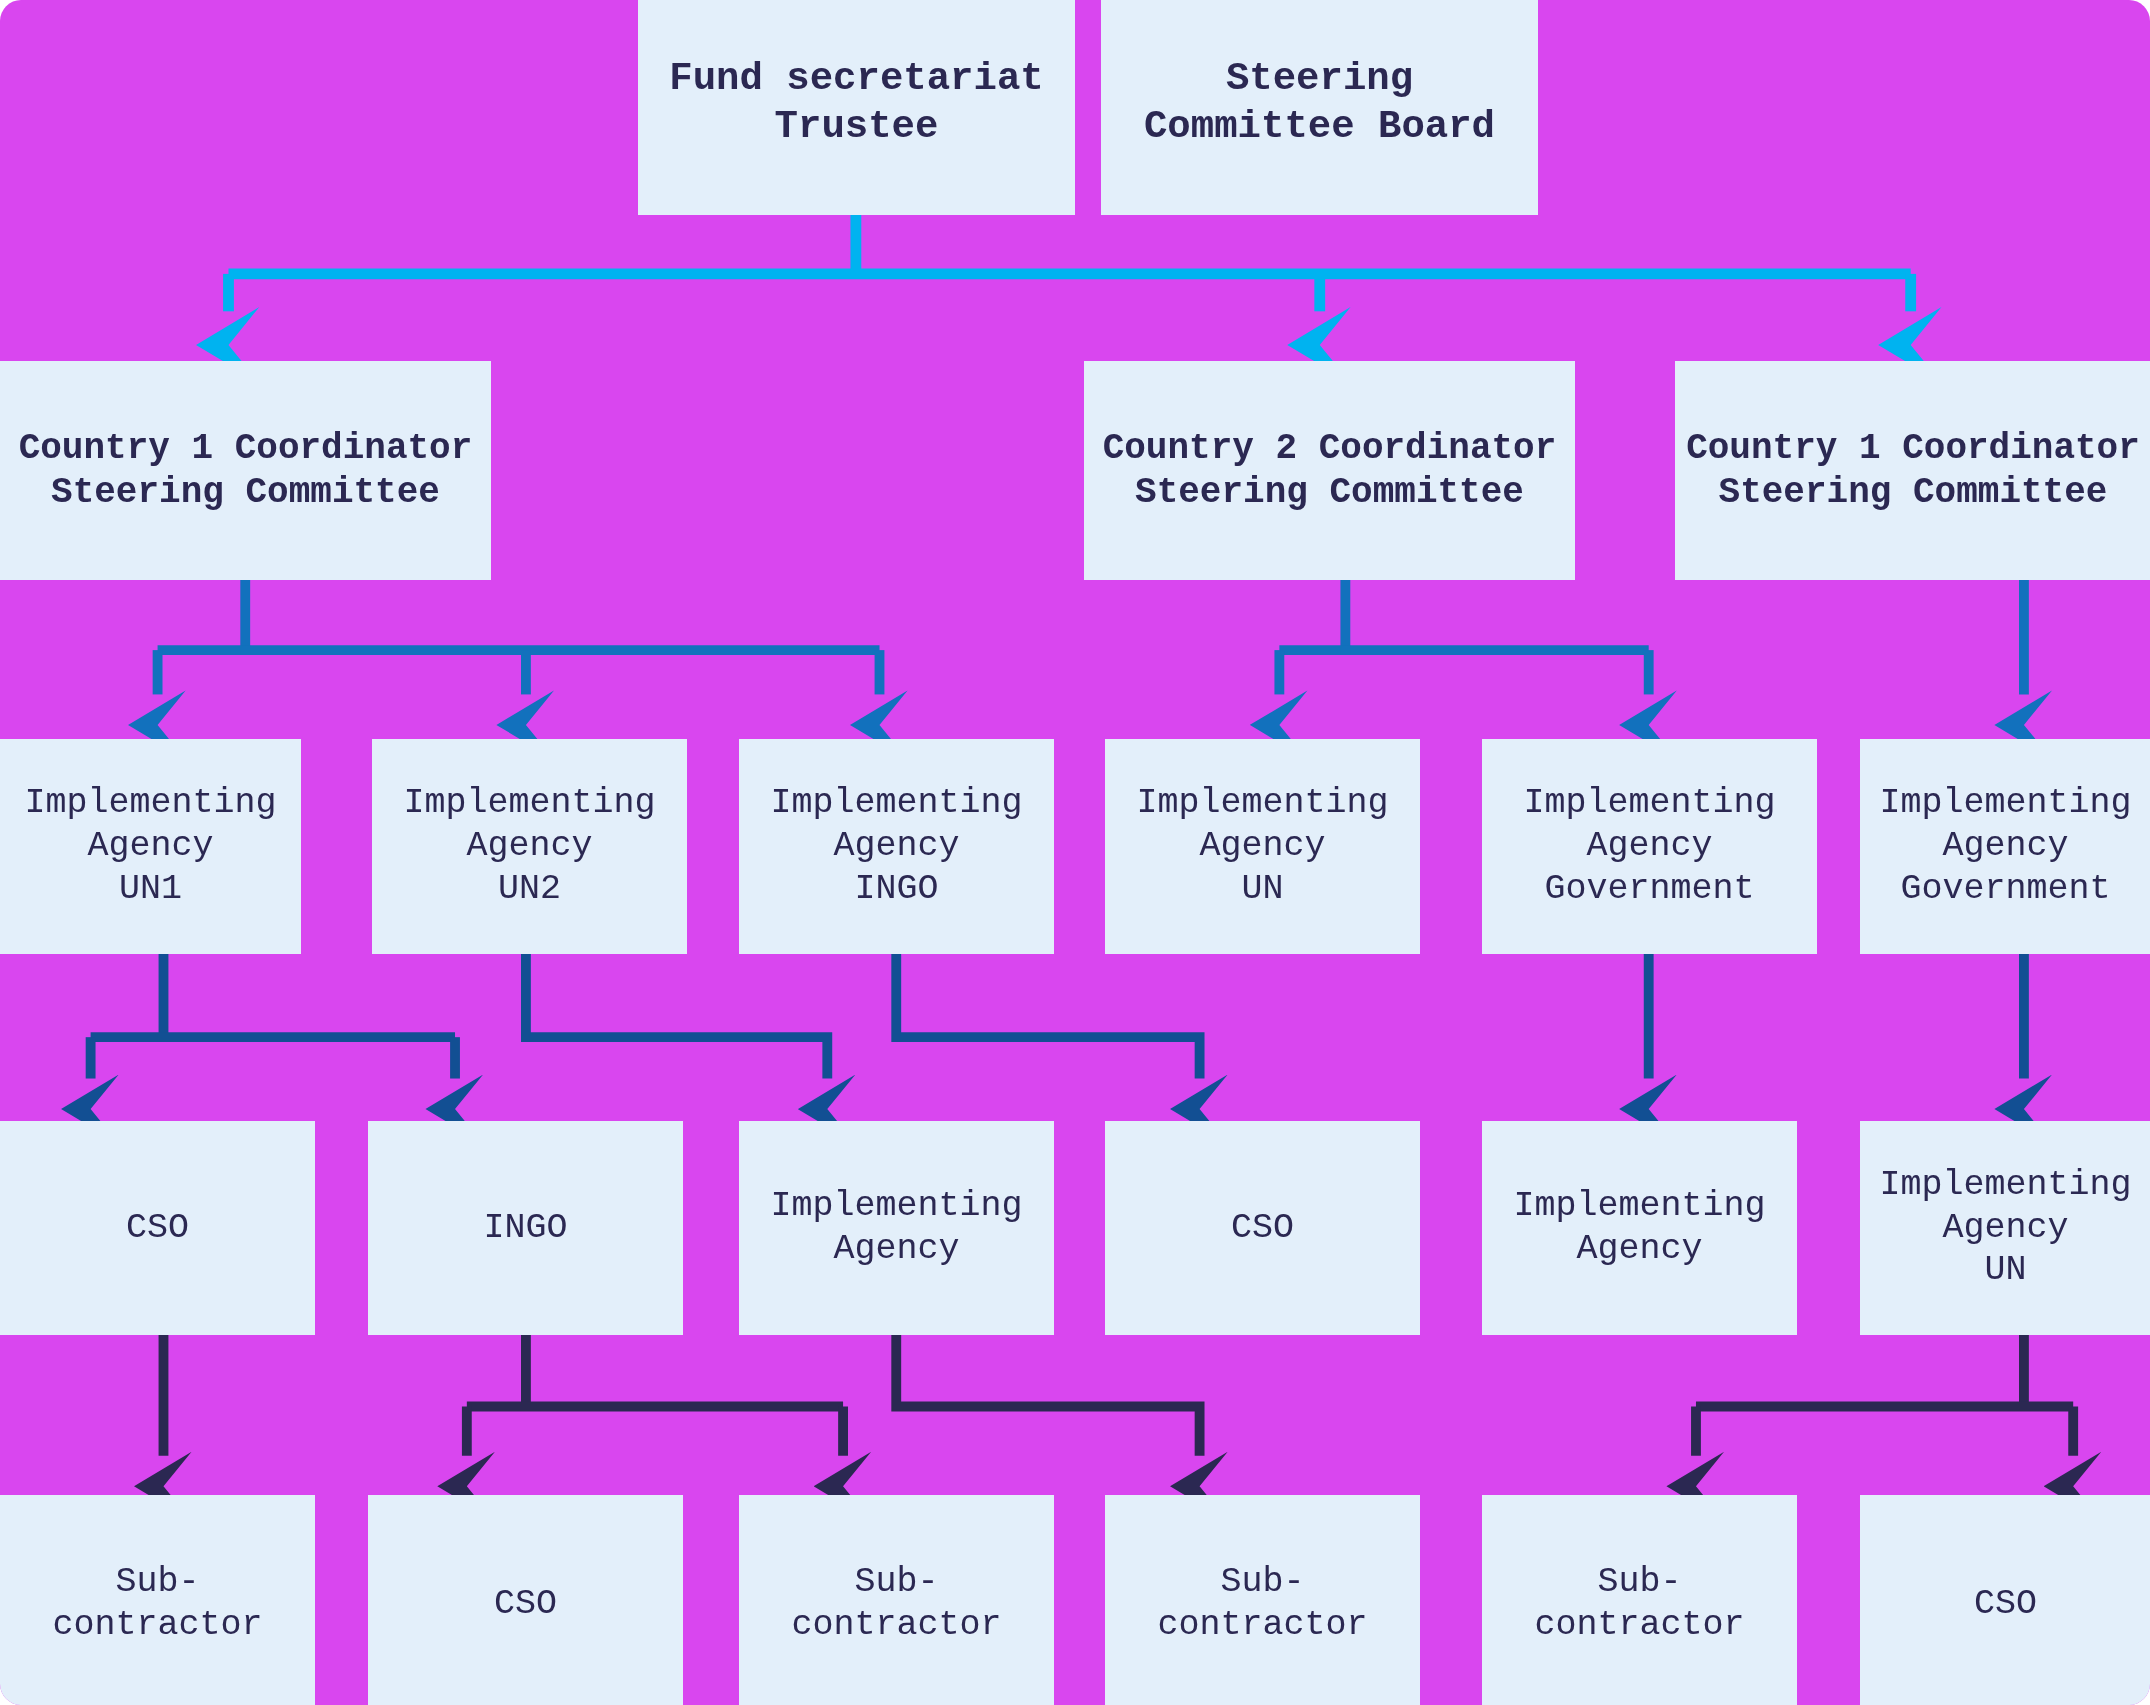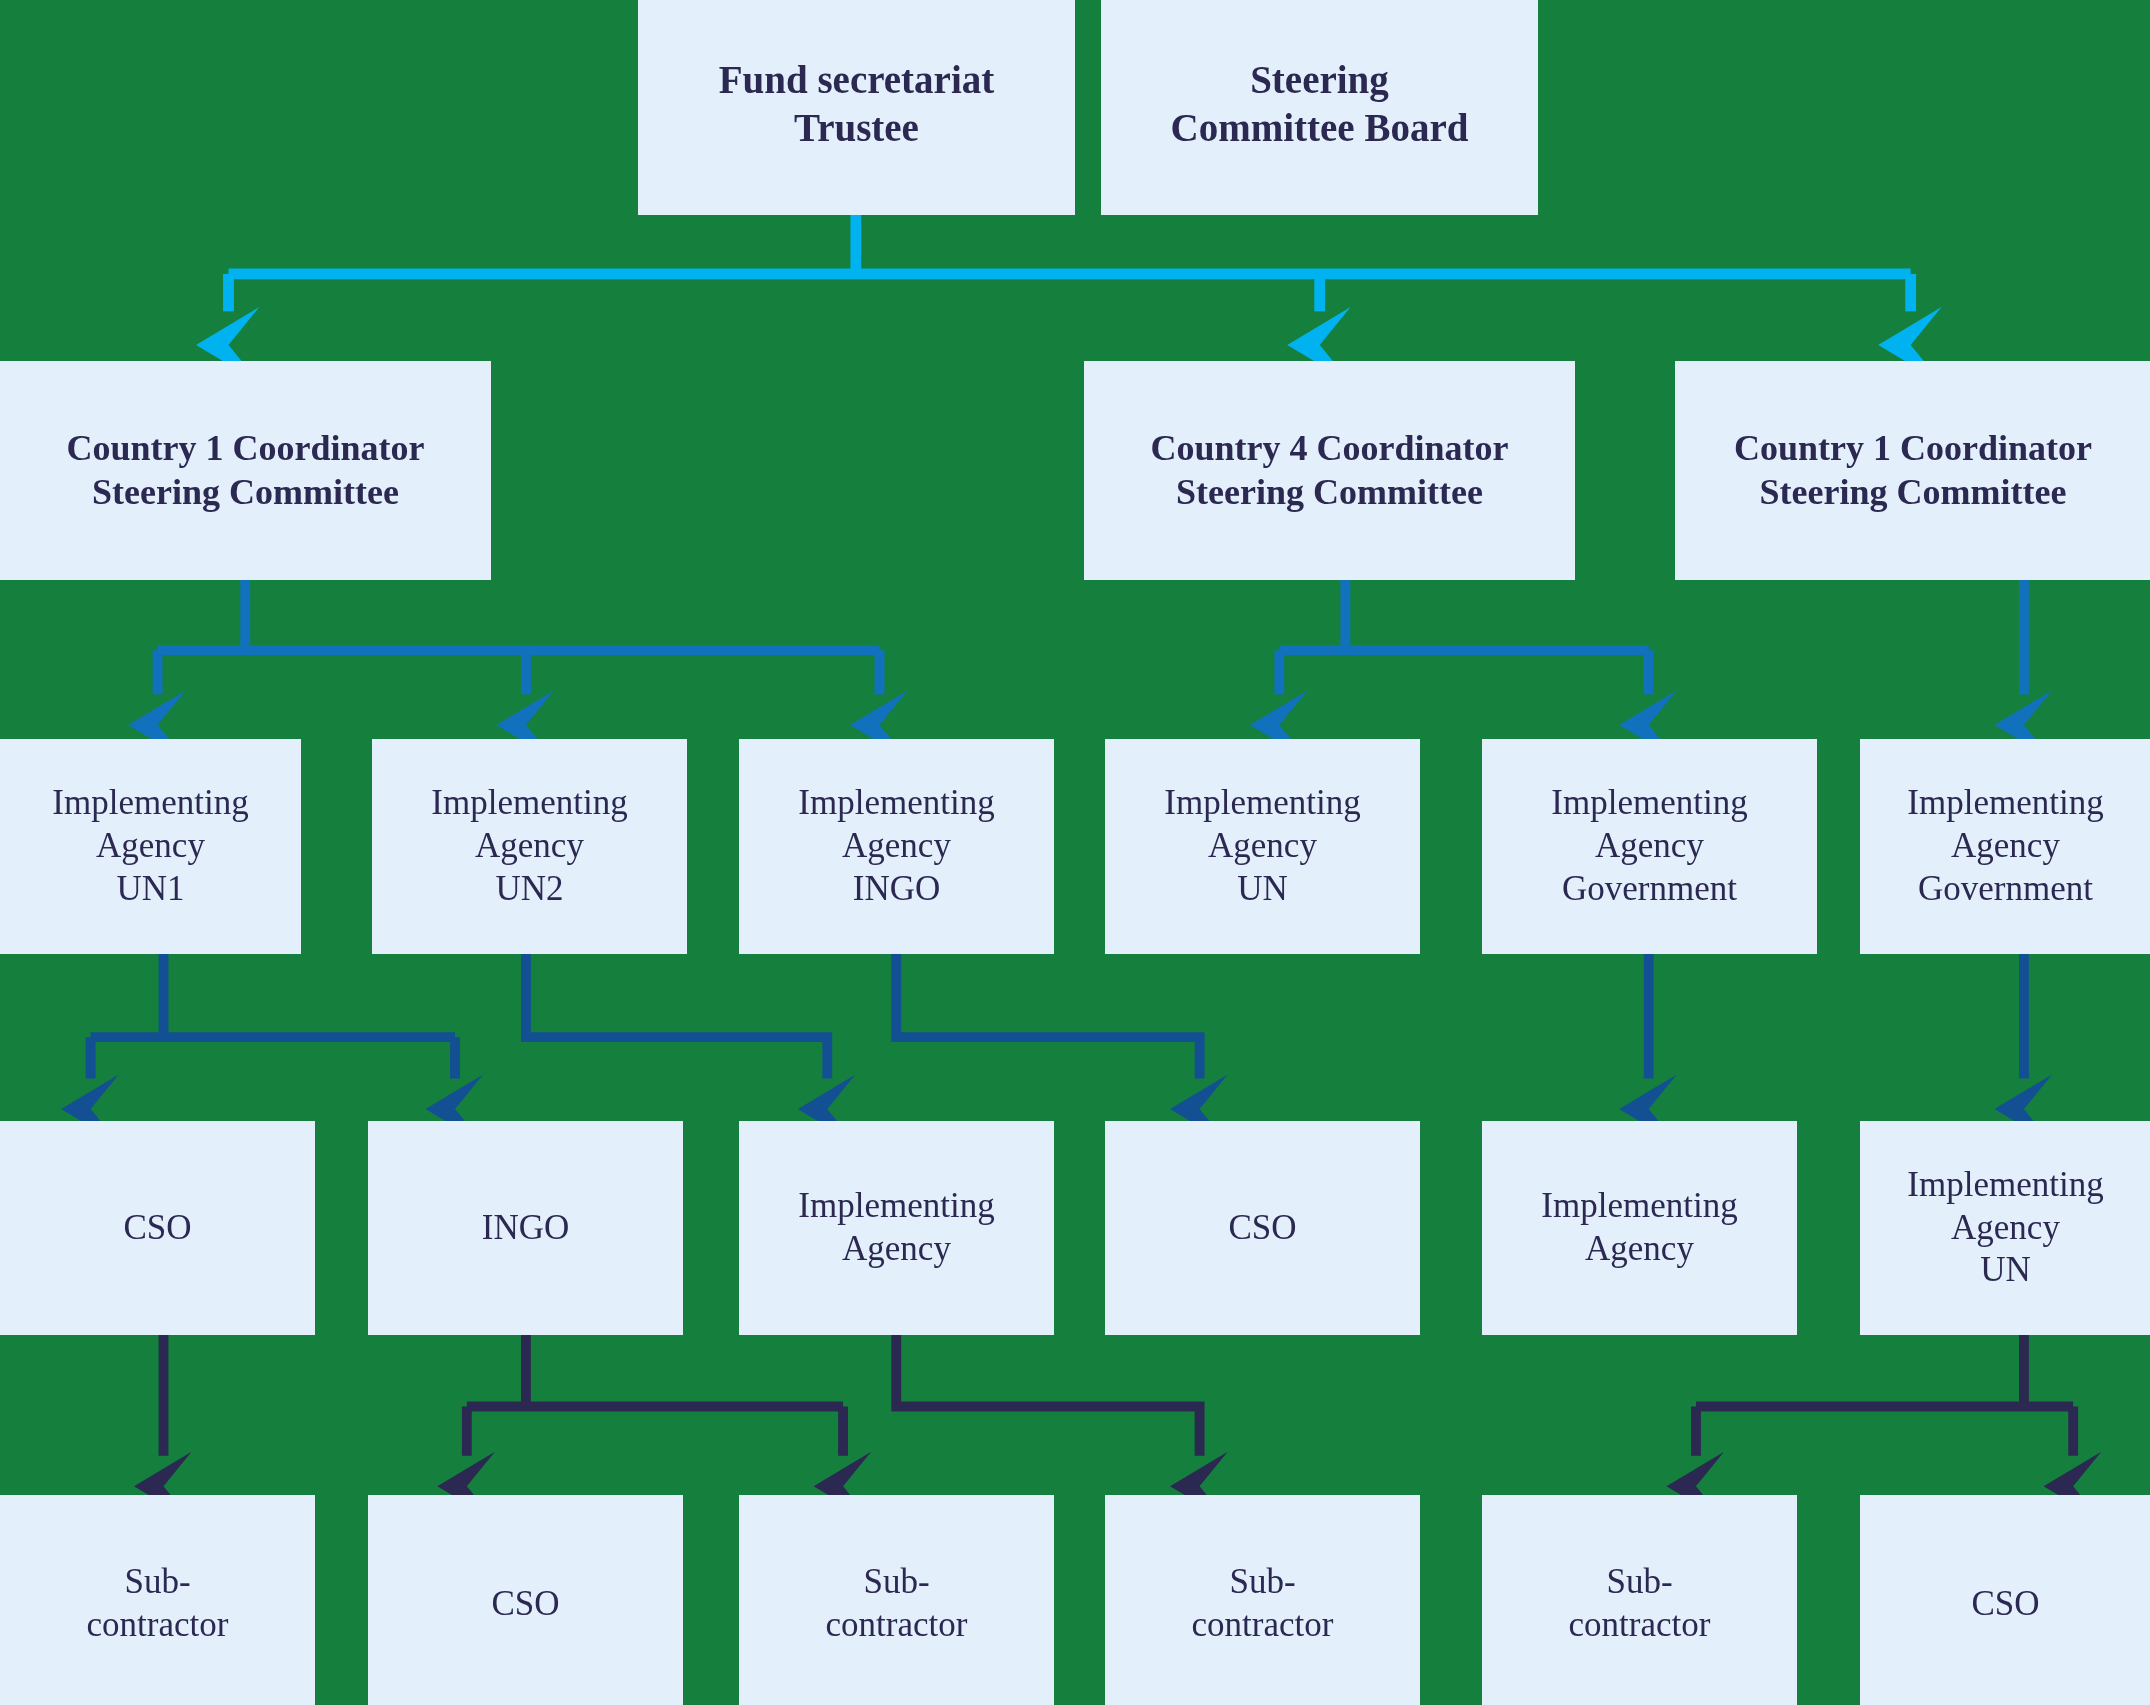--- a/index.html
+++ b/index.html
@@ -4,23 +4,24 @@
 <style>
   html, body {
     margin: 0;
     padding: 0;
     background: #ffffff;
   }
   #stage {
     position: relative;
     width: 2150px;
     height: 1705px;
-    background: #15803d;
+    background: #d946ef;
     overflow: hidden;
-    font-family: Liberation Serif, serif;
+    font-family: Liberation Mono, monospace;
+    border-radius: 21px;
   }
   #wires {
     position: absolute;
     left: 0;
     top: 0;
     width: 2150px;
     height: 1705px;
   }
   .node {
     position: absolute;
@@ -151,21 +152,21 @@
   <div class="node tier-top" style="left:1101px; top:-7.9px; width:437px; height:223px;">
     <span class="lbl">Steering
 Committee Board</span>
   </div>
 
   <div class="node tier-country" style="left:0px; top:361px; width:491px; height:219px;">
     <span class="lbl">Country 1 Coordinator
 Steering Committee</span>
   </div>
   <div class="node tier-country" style="left:1084px; top:361px; width:491px; height:219px;">
-    <span class="lbl">Country 4 Coordinator
+    <span class="lbl">Country 2 Coordinator
 Steering Committee</span>
   </div>
   <div class="node tier-country" style="left:1675px; top:361px; width:476px; height:219px;">
     <span class="lbl">Country 1 Coordinator
 Steering Committee</span>
   </div>
 
   <div class="node tier-agency" style="left:0px; top:739px; width:301px; height:215px;">
     <span class="lbl">Implementing
 Agency

